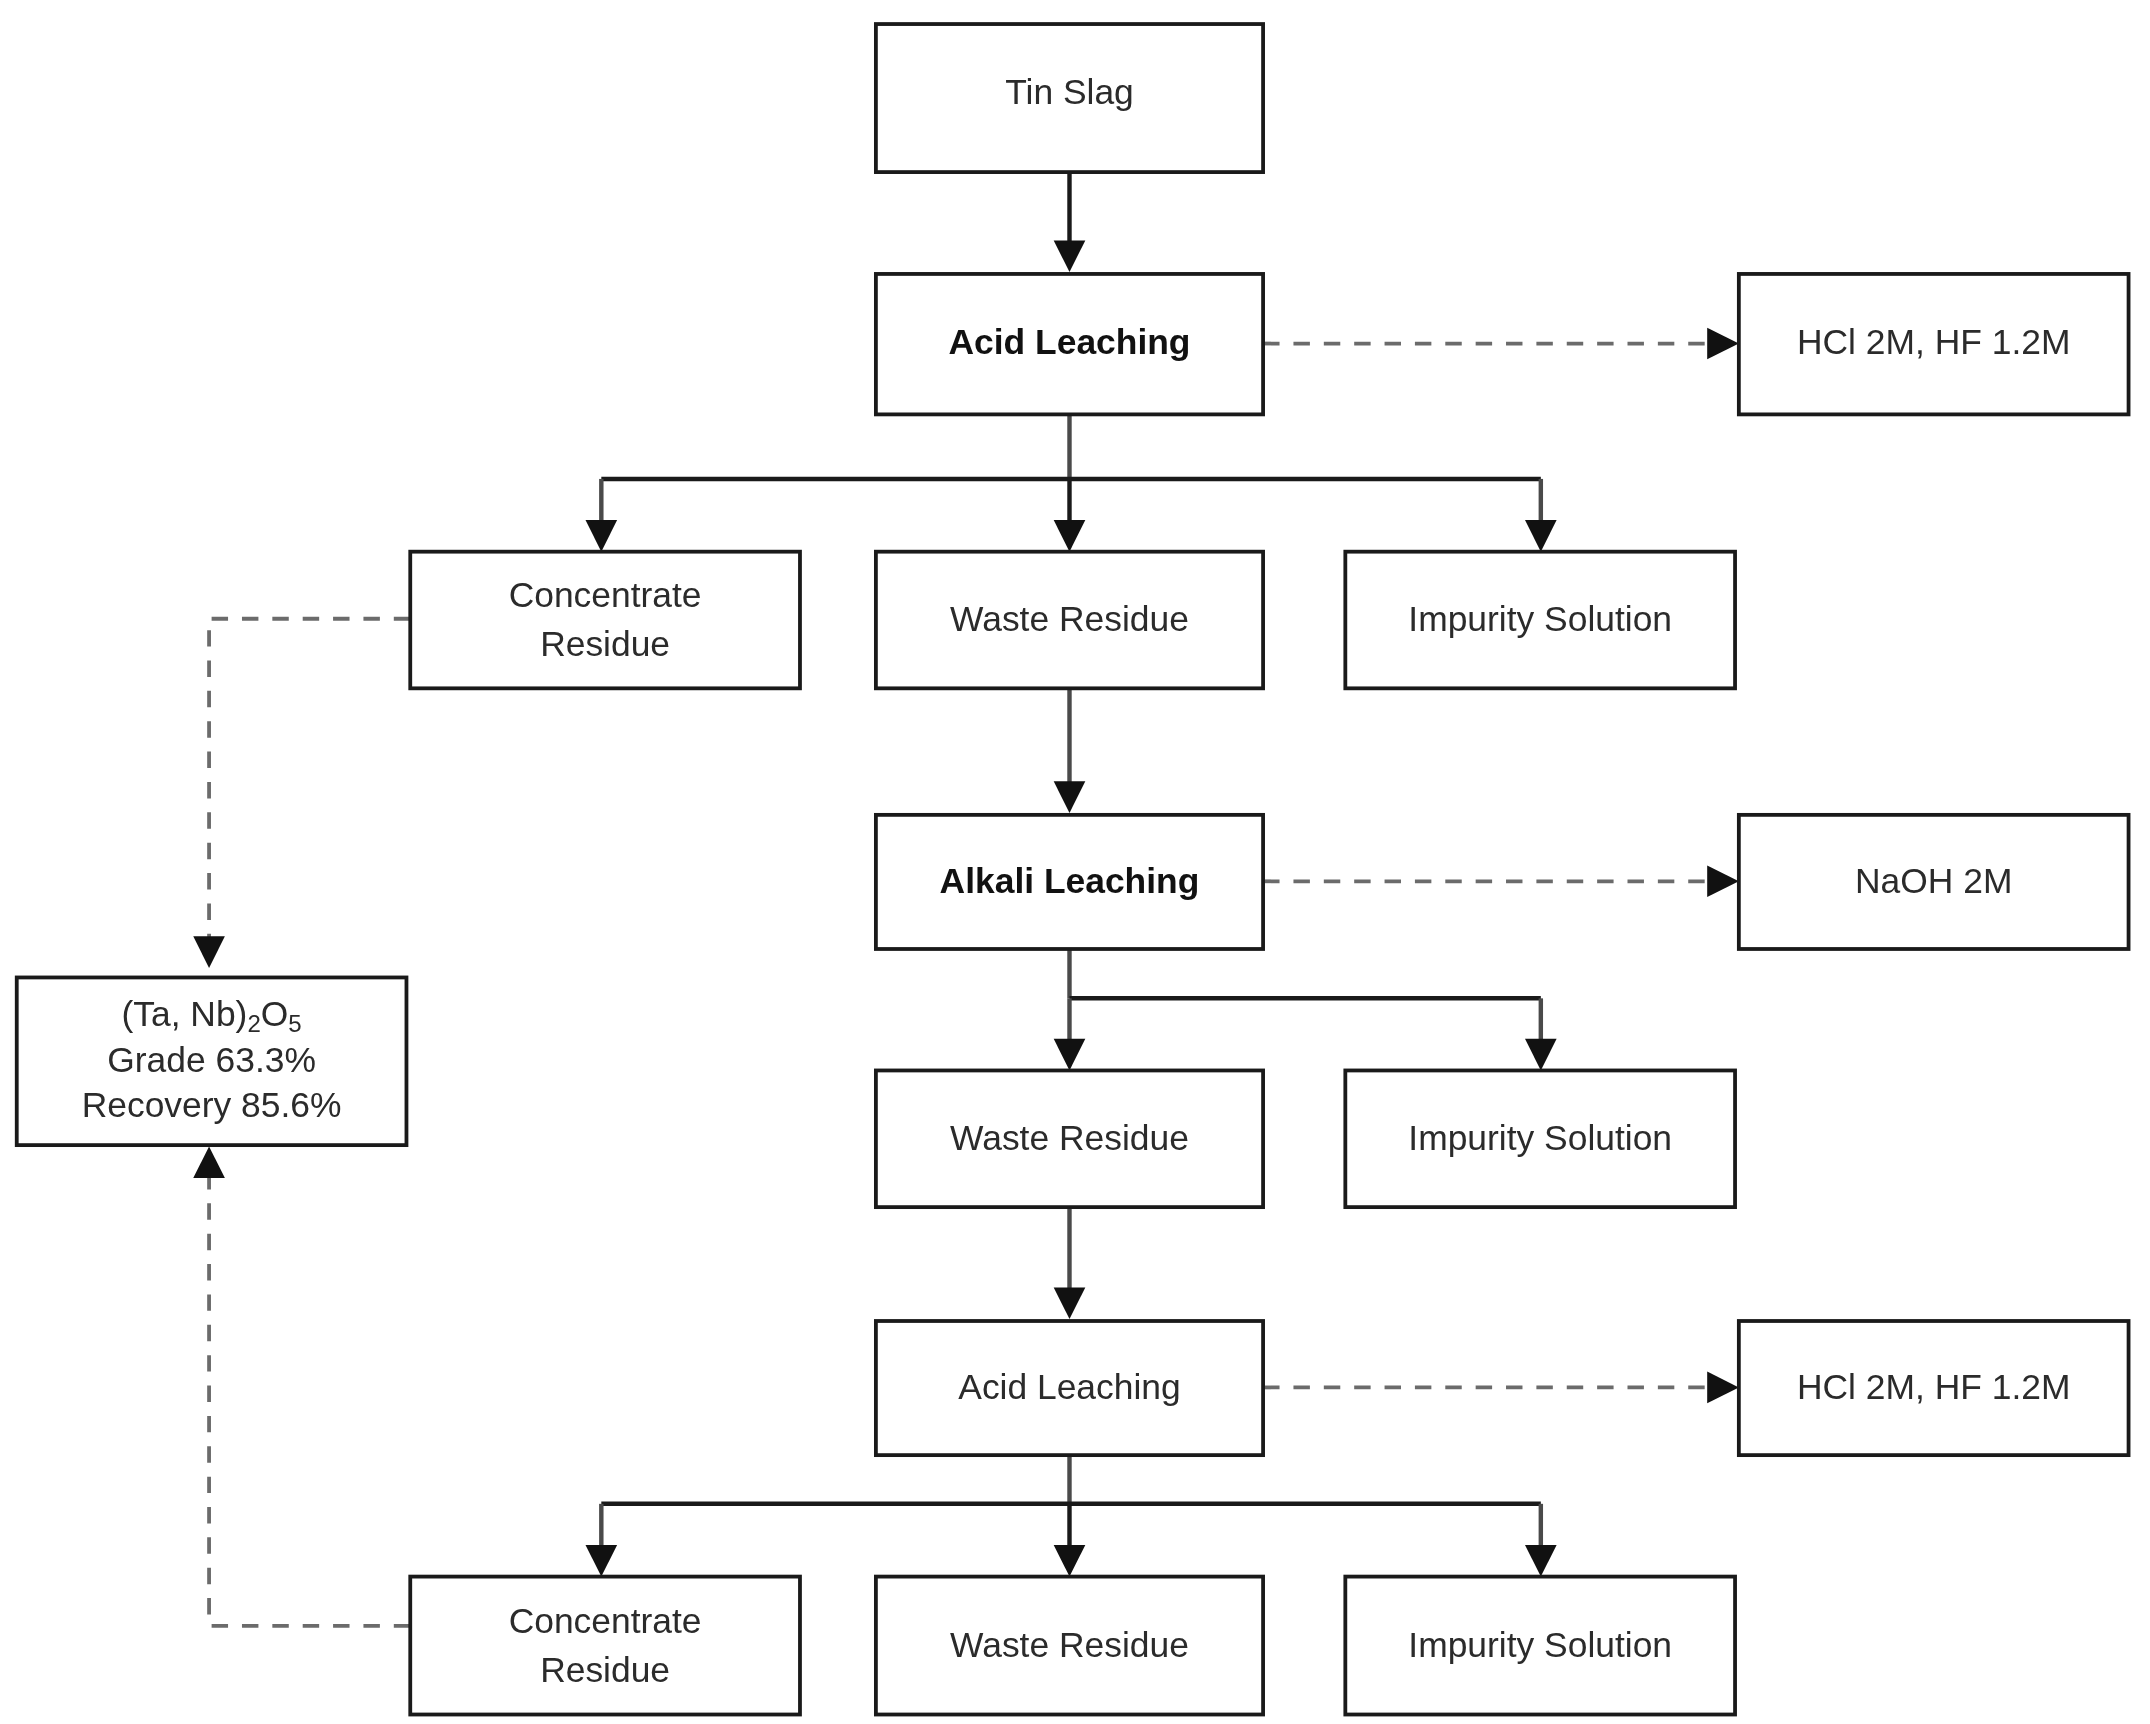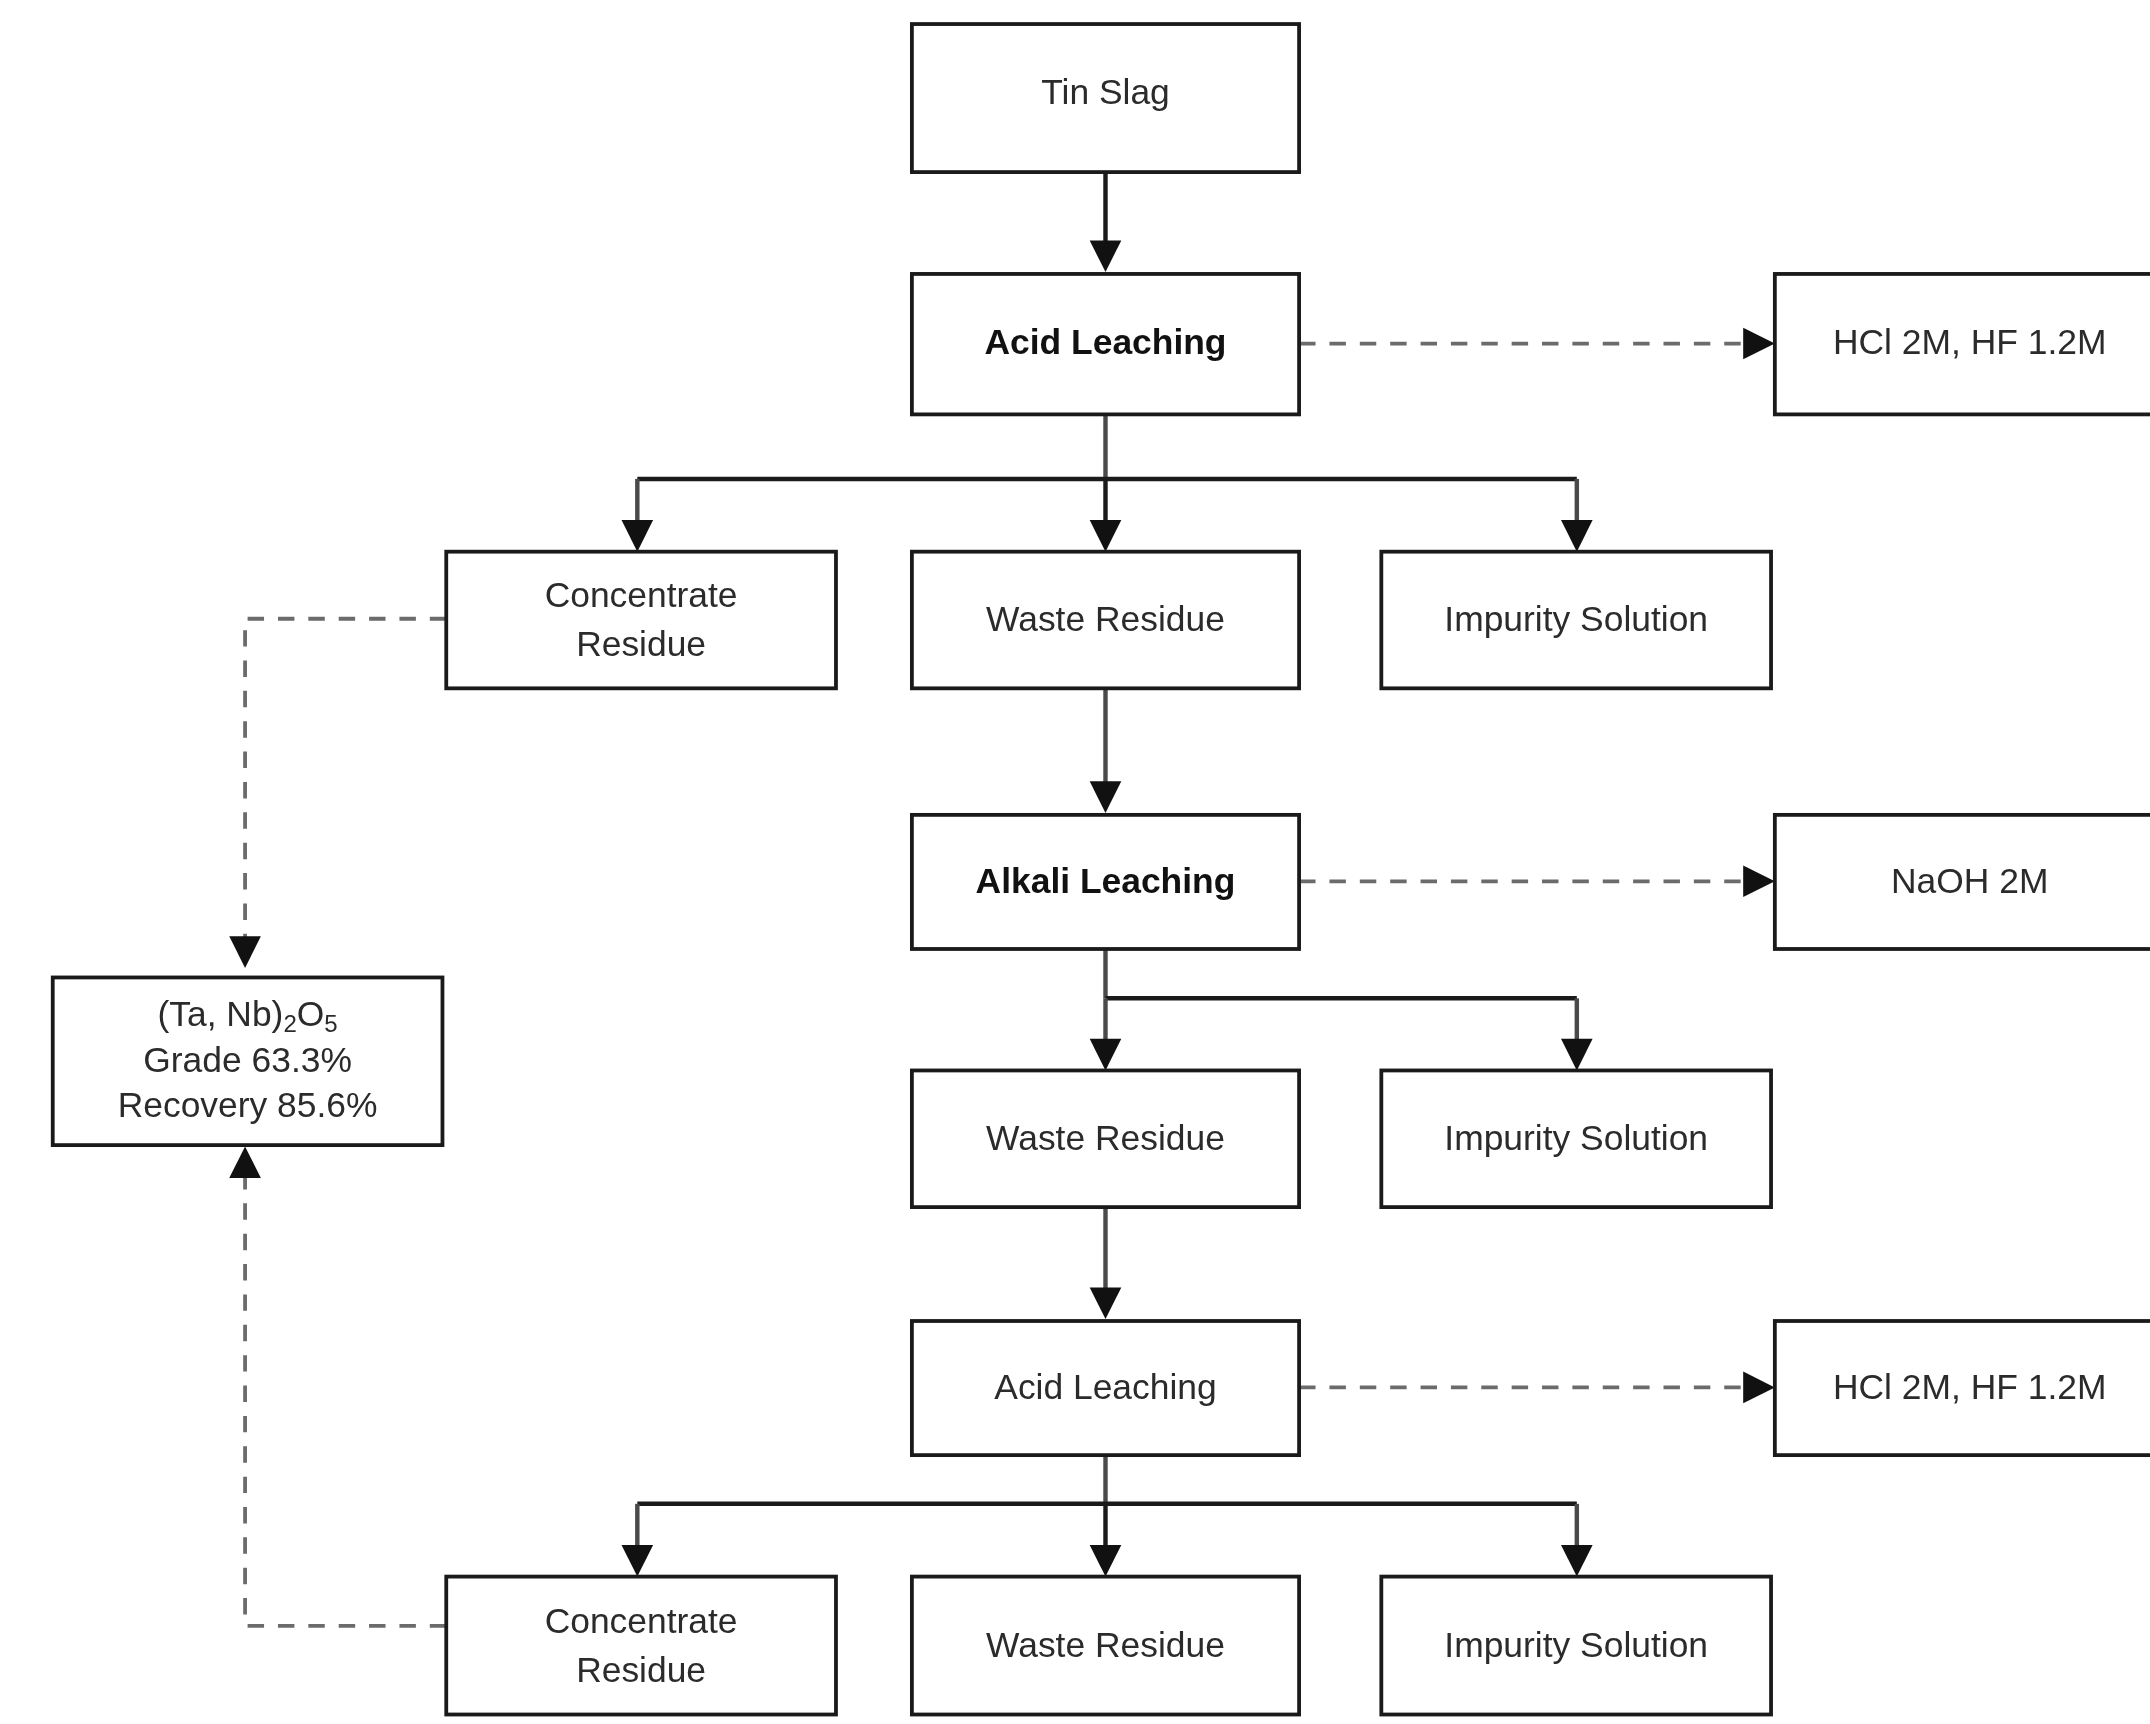--- a/index.html
+++ b/index.html
@@ -11,21 +11,20 @@
     width: 2151px;
     height: 1724px;
     font-family: "Liberation Sans", sans-serif;
     overflow: hidden;
   }
   #flow-root {
     position: relative;
     width: 1806px;
     height: 1724px;
     background: #ffffff;
-    margin-left: 36px;
   }
   svg#flow-svg {
     position: absolute;
     left: 0;
     top: 0;
     width: 2151px;
     height: 1724px;
     display: block;
   }
   .node-rect {

